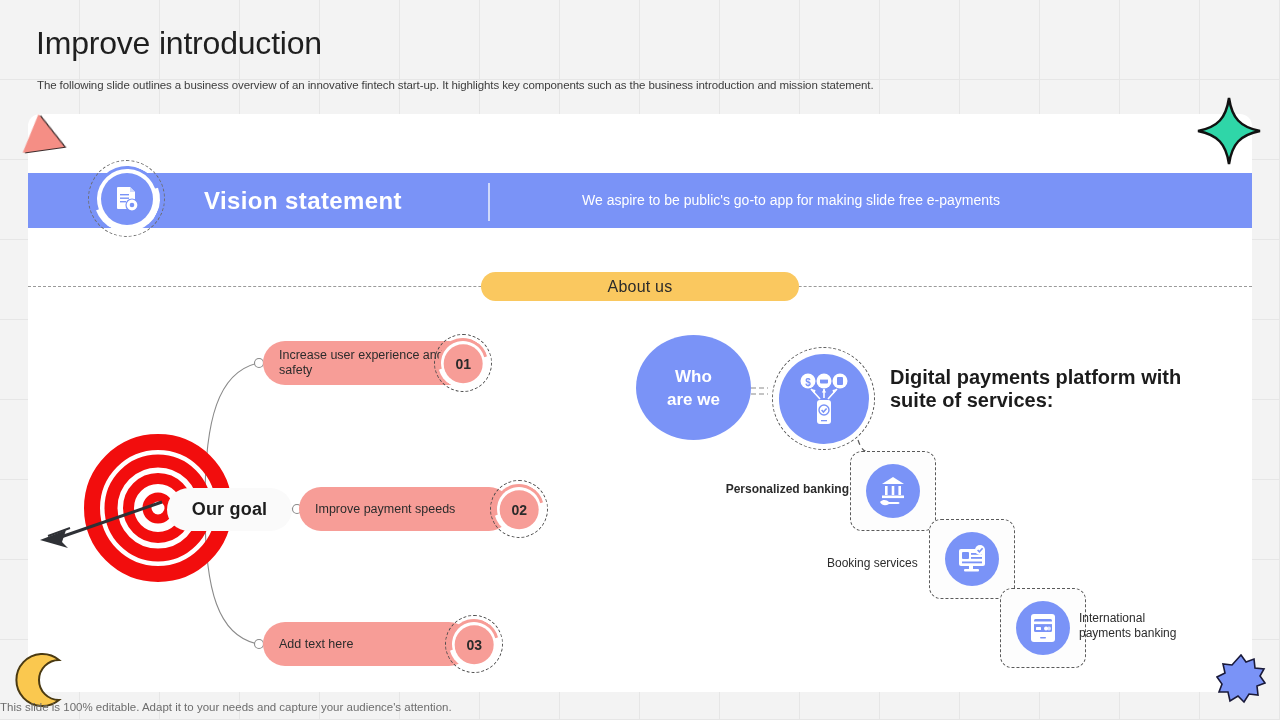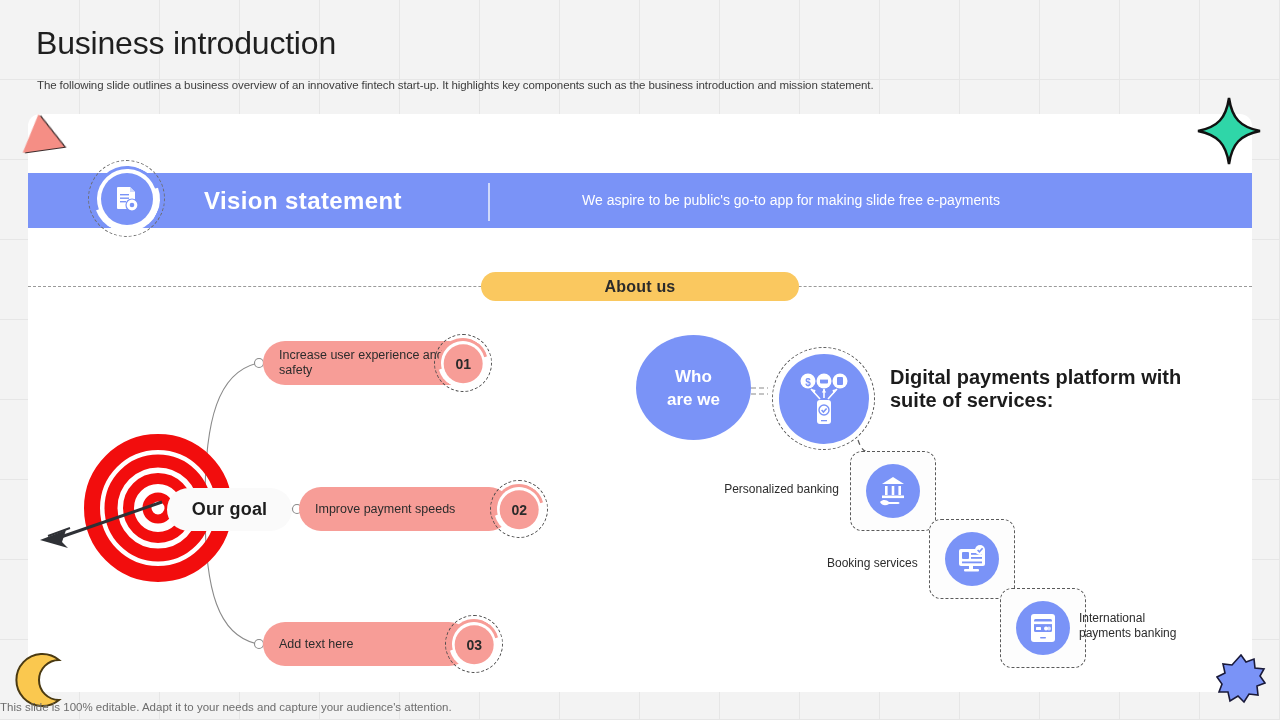--- a/index.html
+++ b/index.html
@@ -104,21 +104,21 @@
   .about-line {
     position: absolute; left: 28px; top: 286px;
     width: 1224px; height: 0;
     border-top: 1.5px dashed #9a9a9a;
   }
   .about-pill {
     position: absolute; left: 481px; top: 272px;
     width: 318px; height: 29px;
     background: #fac85f; border-radius: 15px;
     display: flex; align-items: center; justify-content: center;
-    font-size: 16px; font-weight: bold; color: #2b2b2b;
+    font-size: 16px; font-weight: normal; color: #2b2b2b;
     letter-spacing: .2px;
   }
 
   
   .goal-svg { position: absolute; left: 0; top: 0; width: 1280px; height: 720px; pointer-events: none; }
 
   .target-wrap { position: absolute; left: 84px; top: 434px; width: 148px; height: 148px; }
   .ring {
     position: absolute; border-radius: 50%;
     border-style: solid; border-color: #f20d0d;
@@ -211,36 +211,36 @@
     background: #7a93f7;
     display: flex; align-items: center; justify-content: center;
   }
   .svc-1 { left: 850px; top: 451px; }
   .svc-2 { left: 929px; top: 519px; }
   .svc-3 { left: 1000px; top: 588px; }
 
   .svc-label {
     position: absolute; font-size: 12px; color: #2c2c2c; line-height: 15px;
   }
-  .lbl-1 { left: 714px; top: 482px; width: 135px; text-align: center; }
+  .lbl-1 { left: 714px; top: 482px; width: 135px; text-align: right; font-weight: bold; }
   .lbl-2 { left: 827px; top: 556px; width: 105px; text-align: left; }
   .lbl-3 { left: 1079px; top: 611px; width: 120px; text-align: left; }
 
   
   .footer {
     position: absolute; left: 0; top: 701px; width: 1280px;
     font-size: 11.5px; color: #6d6d6d;
   }
 </style>
 </head>
 <body>
 
 <div id="root">
 
-  <div class="page-title">Business introduction</div>
+  <div class="page-title">Improve introduction</div>
   <div class="page-sub">The following slide outlines a business overview of an innovative fintech start-up. It highlights key components such as the business introduction and mission statement.</div>
 
   <div class="card"></div>
 
   <div class="deco deco-triangle"></div>
 
   <svg class="deco deco-star" viewBox="0 0 66 70">
     <path d="M33 2 C36 22 44 31 64 35 C44 39 36 48 33 68 C30 48 22 39 2 35 C22 31 30 22 33 2 Z" fill="#2fd6a8" stroke="#111" stroke-width="2.5"></path>
   </svg>
 

